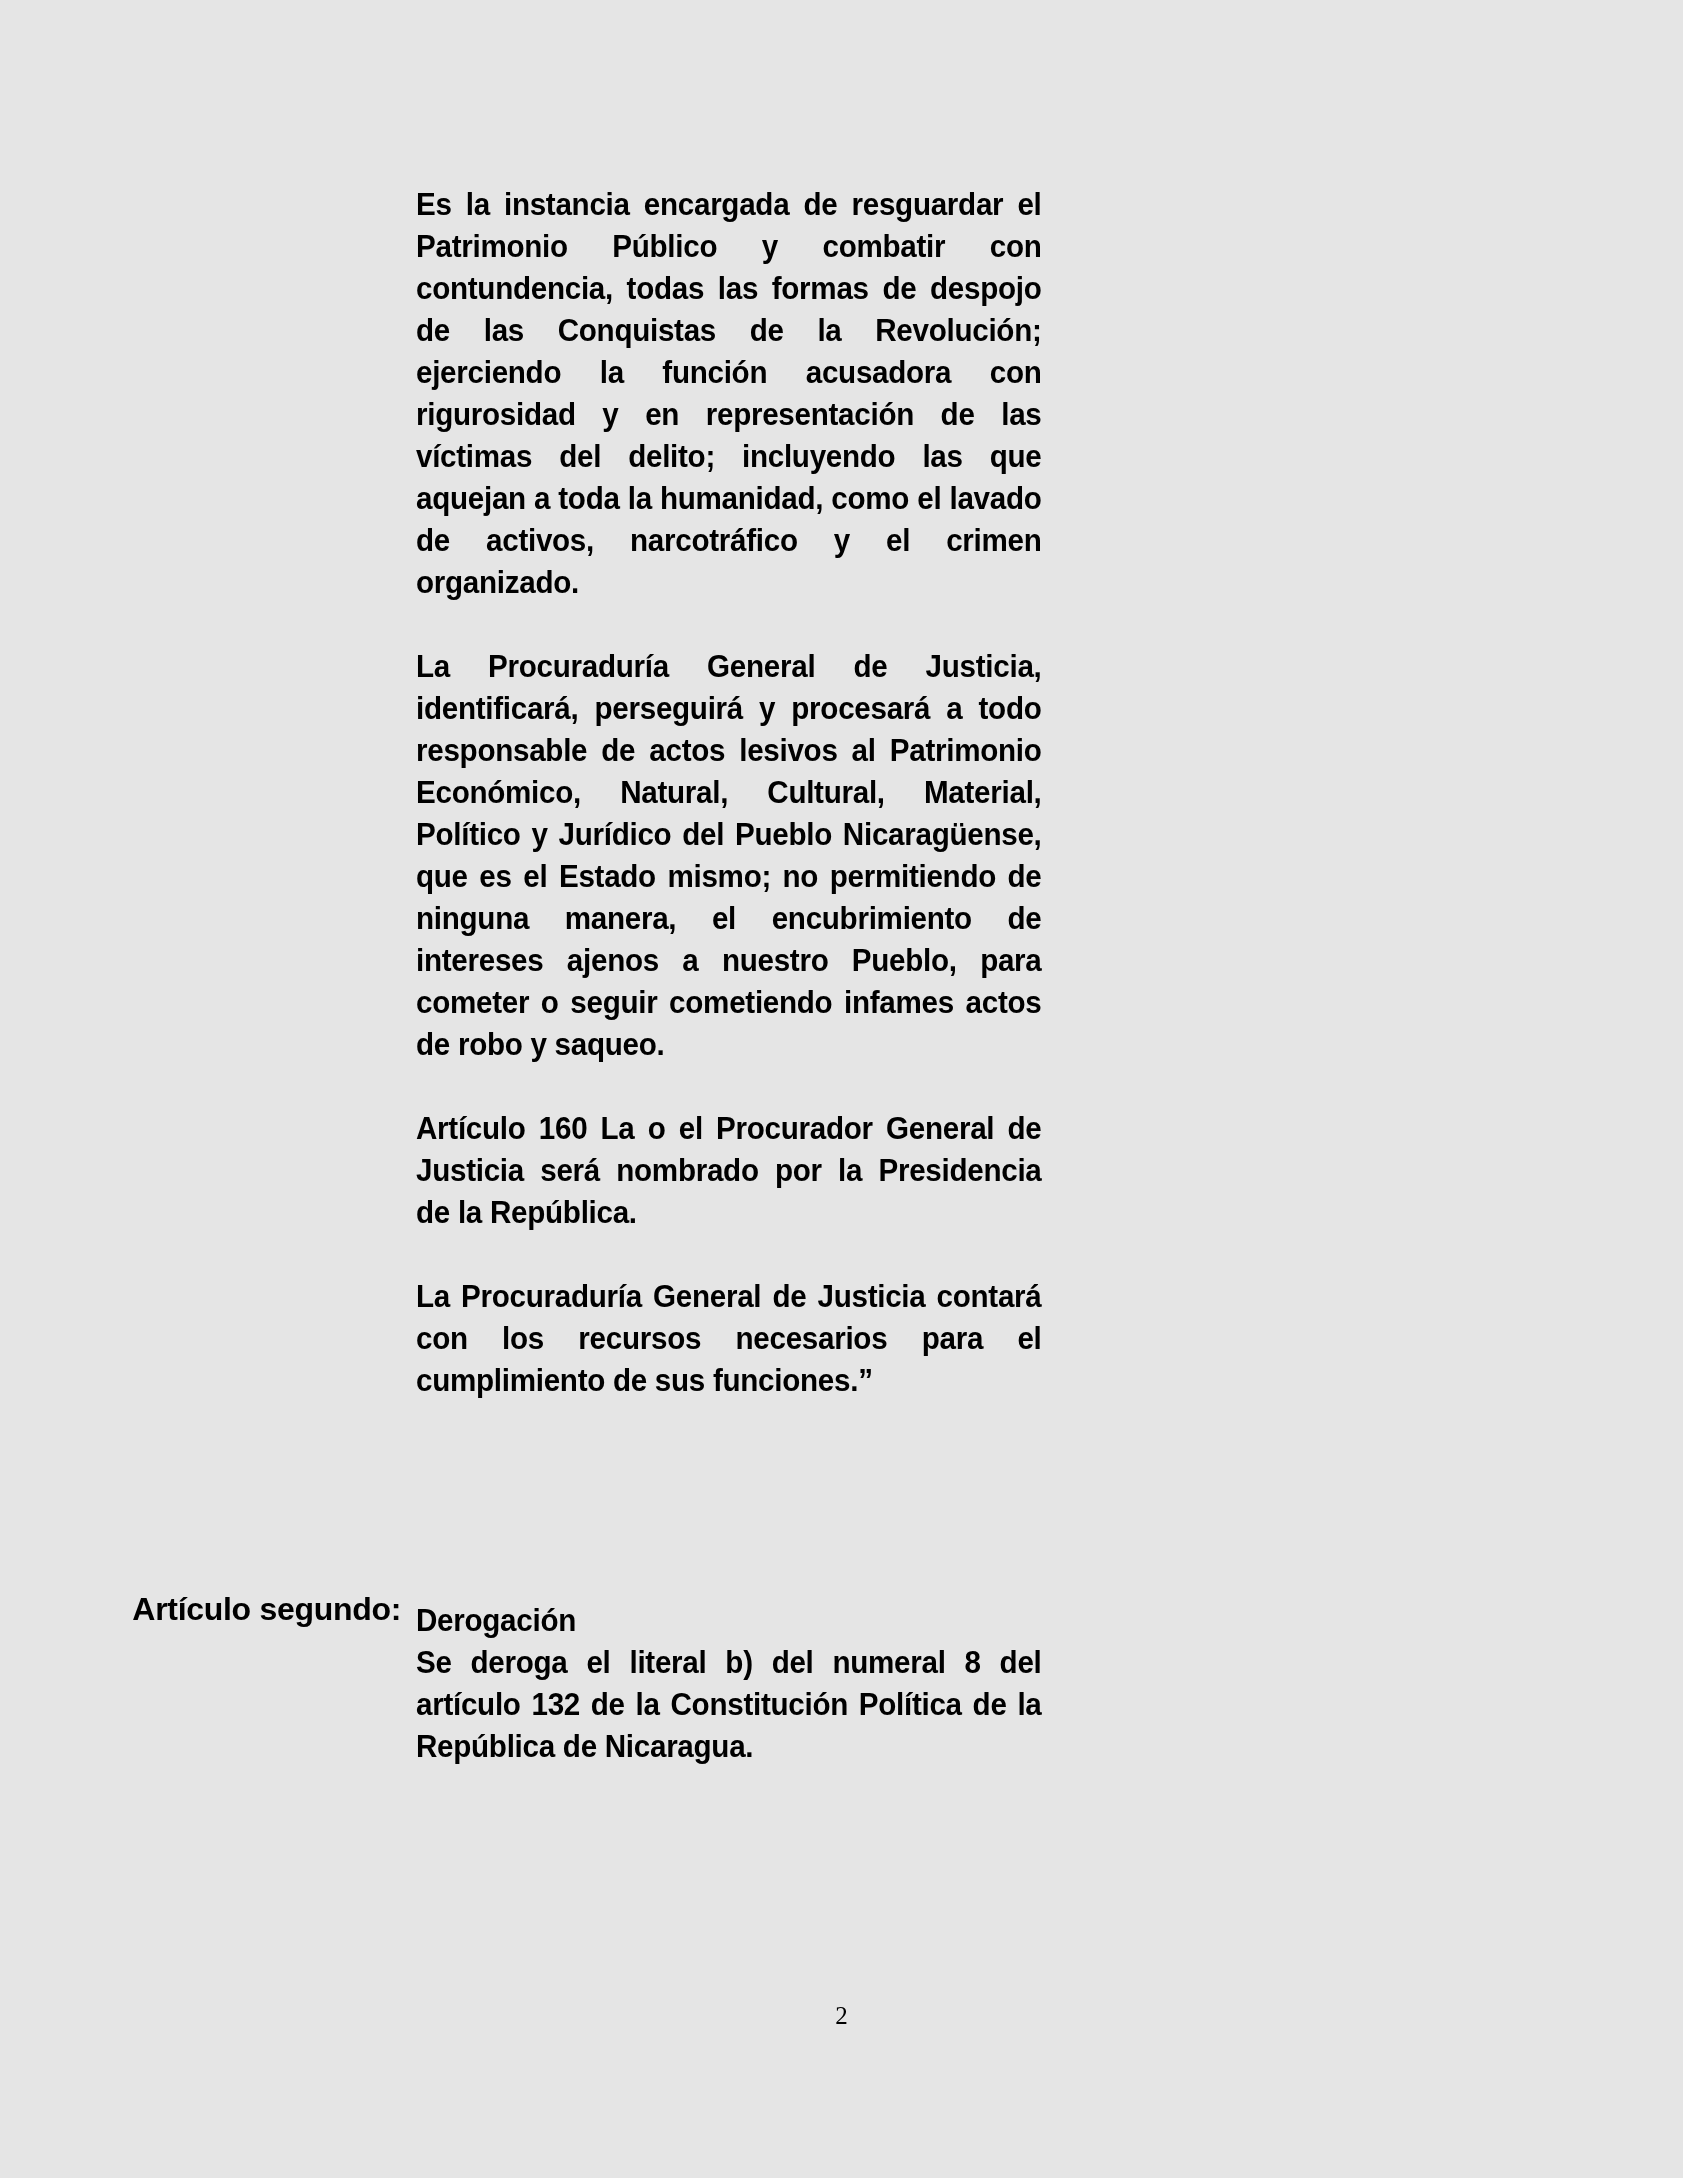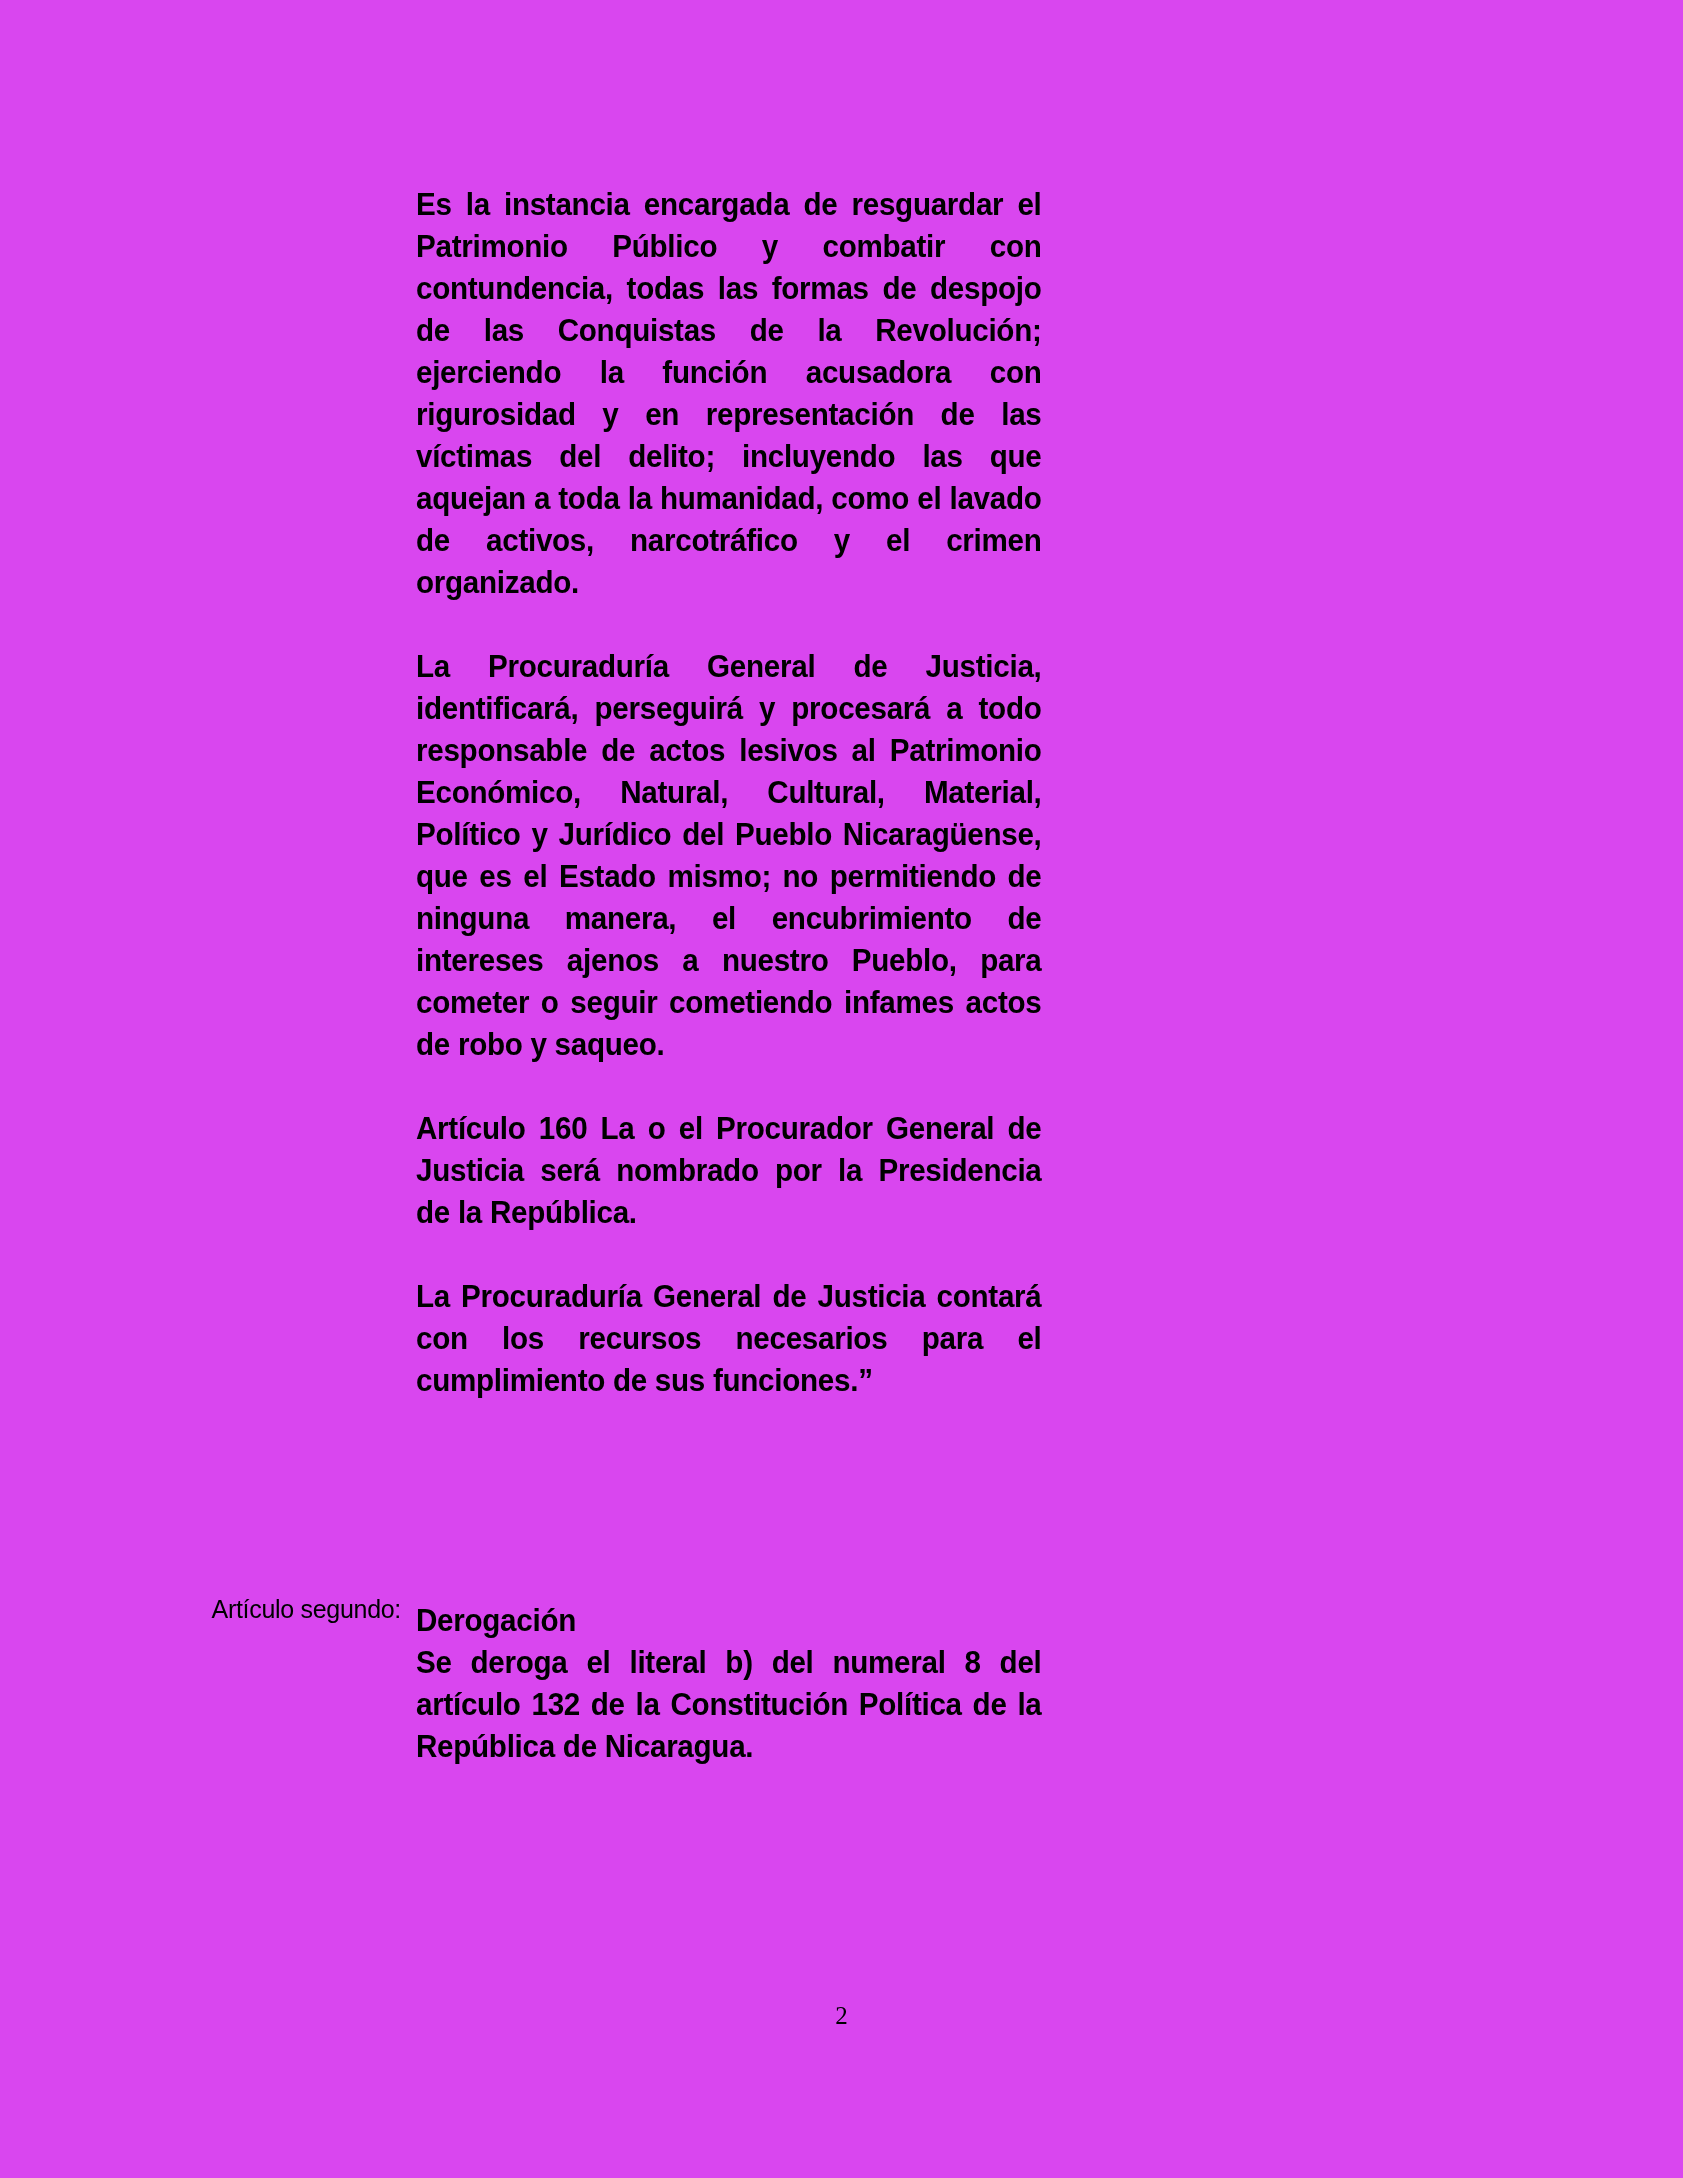--- a/index.html
+++ b/index.html
@@ -4,21 +4,21 @@
 <style>
   html, body {
     margin: 0;
     padding: 0;
     background: #ffffff;
   }
   .page {
     position: relative;
     width: 1683px;
     height: 2178px;
-    background: #d946ef;
+    background: #e5e5e5;
     overflow: hidden;
     font-family: "Liberation Sans", "DejaVu Sans", sans-serif;
   }
 
   
   .content {
     position: absolute;
     left: 416px;
     top: 184px;
     width: 626px;
@@ -51,22 +51,22 @@
     top: 1588px;
     width: 1089px;
   }
   .article-label {
     position: absolute;
     left: 0px;
     top: 0px;
     width: 401px;
     text-align: right;
     font-family: "Liberation Sans", "DejaVu Sans", sans-serif;
-    font-weight: normal;
-    font-size: 25px;
+    font-weight: bold;
+    font-size: 32px;
     line-height: 42px;
     color: #000000;
     letter-spacing: -0.3px;
   }
   .article-body {
     position: absolute;
     left: 416px;
     top: 12px;
     width: 655px;
   }

